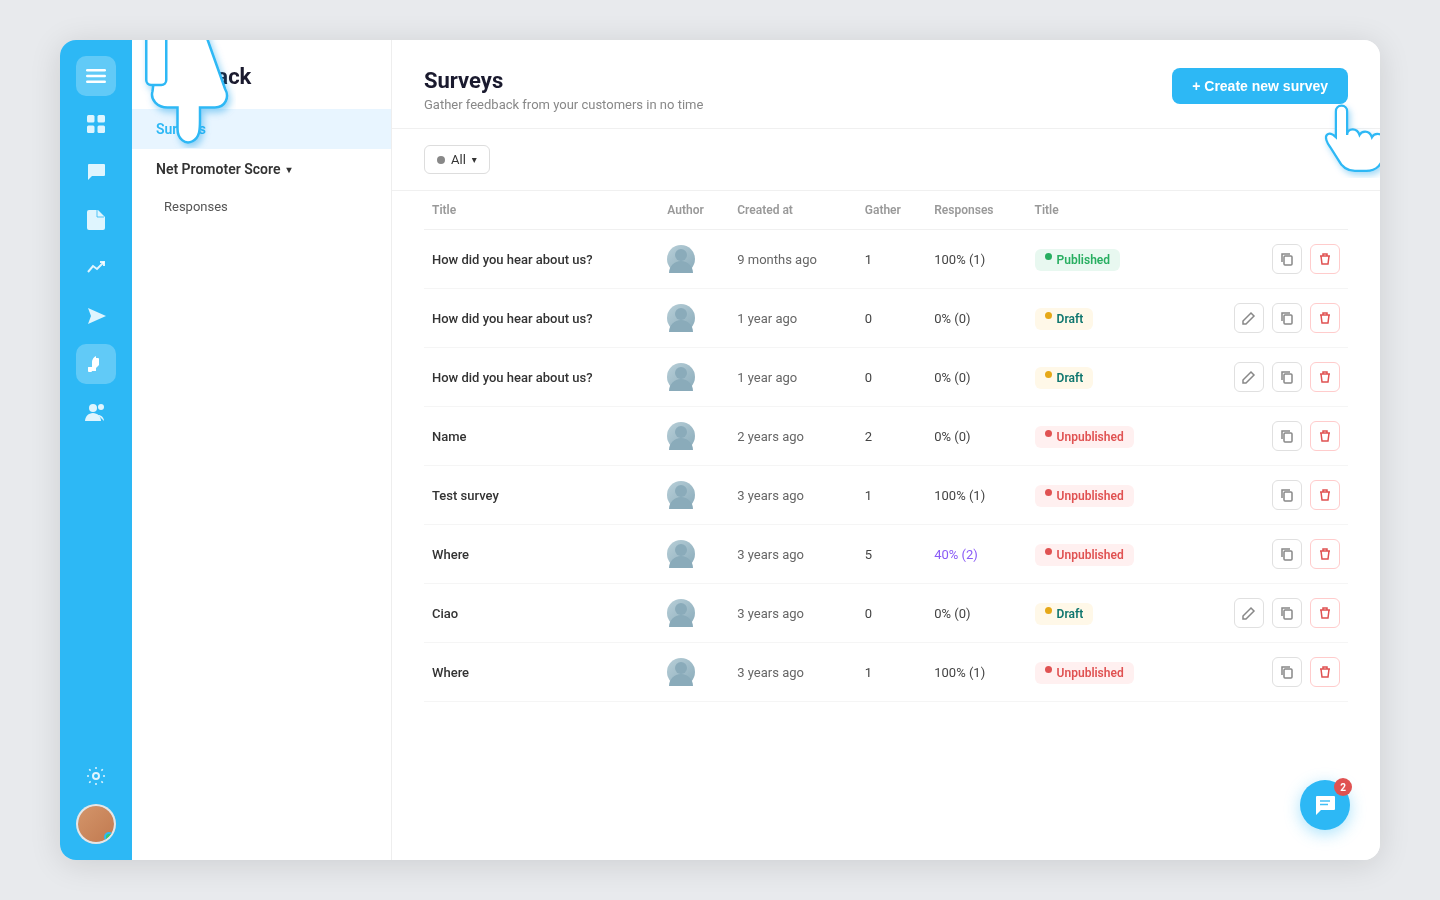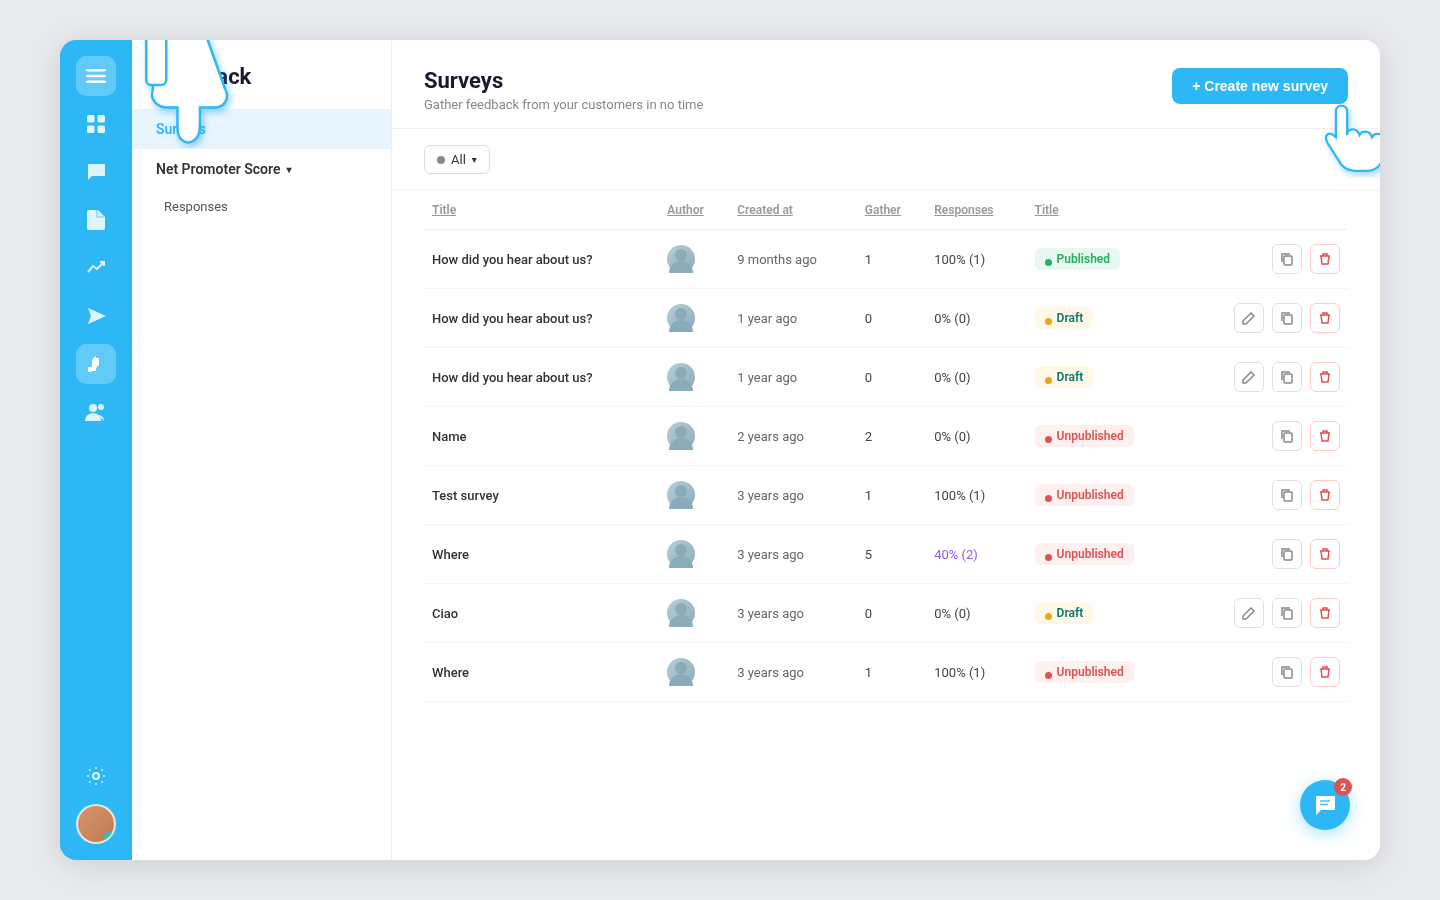--- a/index.html
+++ b/index.html
@@ -214,21 +214,20 @@
     }
 
     .table th {
       padding: 12px 8px;
       text-align: left;
       font-size: 12px;
       font-weight: 600;
       color: #999;
       border-bottom: 1px solid #f0f0f0;
       text-transform: none;
-      text-decoration: underline;
     }
 
     .table td {
       padding: 14px 8px;
       font-size: 13px;
       color: #333;
       border-bottom: 1px solid #f5f5f5;
       vertical-align: middle;
     }
 
@@ -239,21 +238,21 @@
       background: linear-gradient(135deg, #b8cfd8 0%, #8aabba 100%);
       display: flex;
       align-items: center;
       justify-content: center;
       color: #5a7a8a;
       font-size: 14px;
     }
 
     .status-badge {
       display: inline-flex;
-      align-items: flex-end;
+      align-items: flex-start;
       gap: 5px;
       padding: 4px 10px;
       border-radius: 6px;
       font-size: 12px;
       font-weight: 600;
     }
 
     .status-badge.published {
       background: #e8f8f0;
       color: #27ae60;

